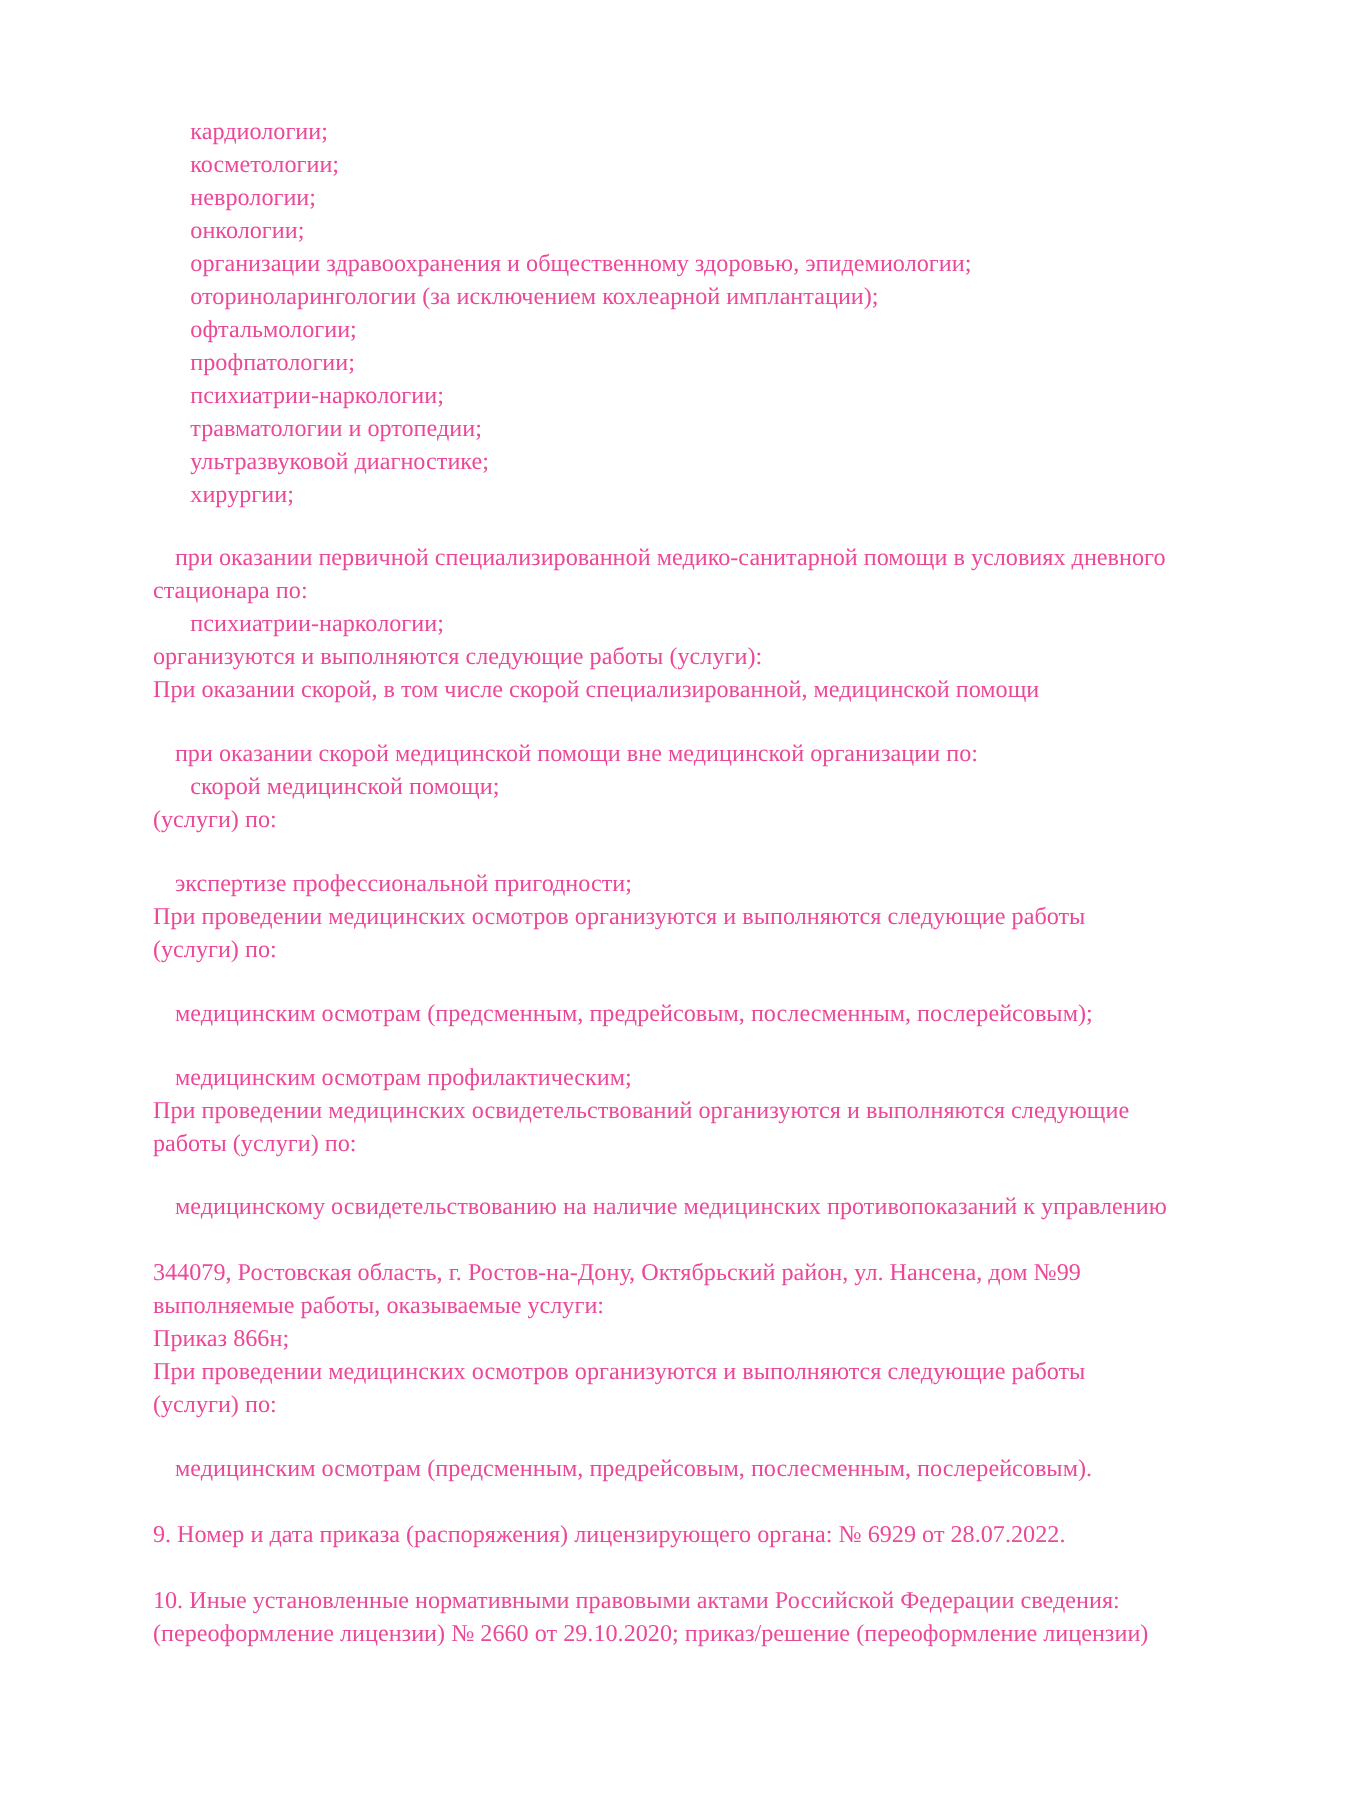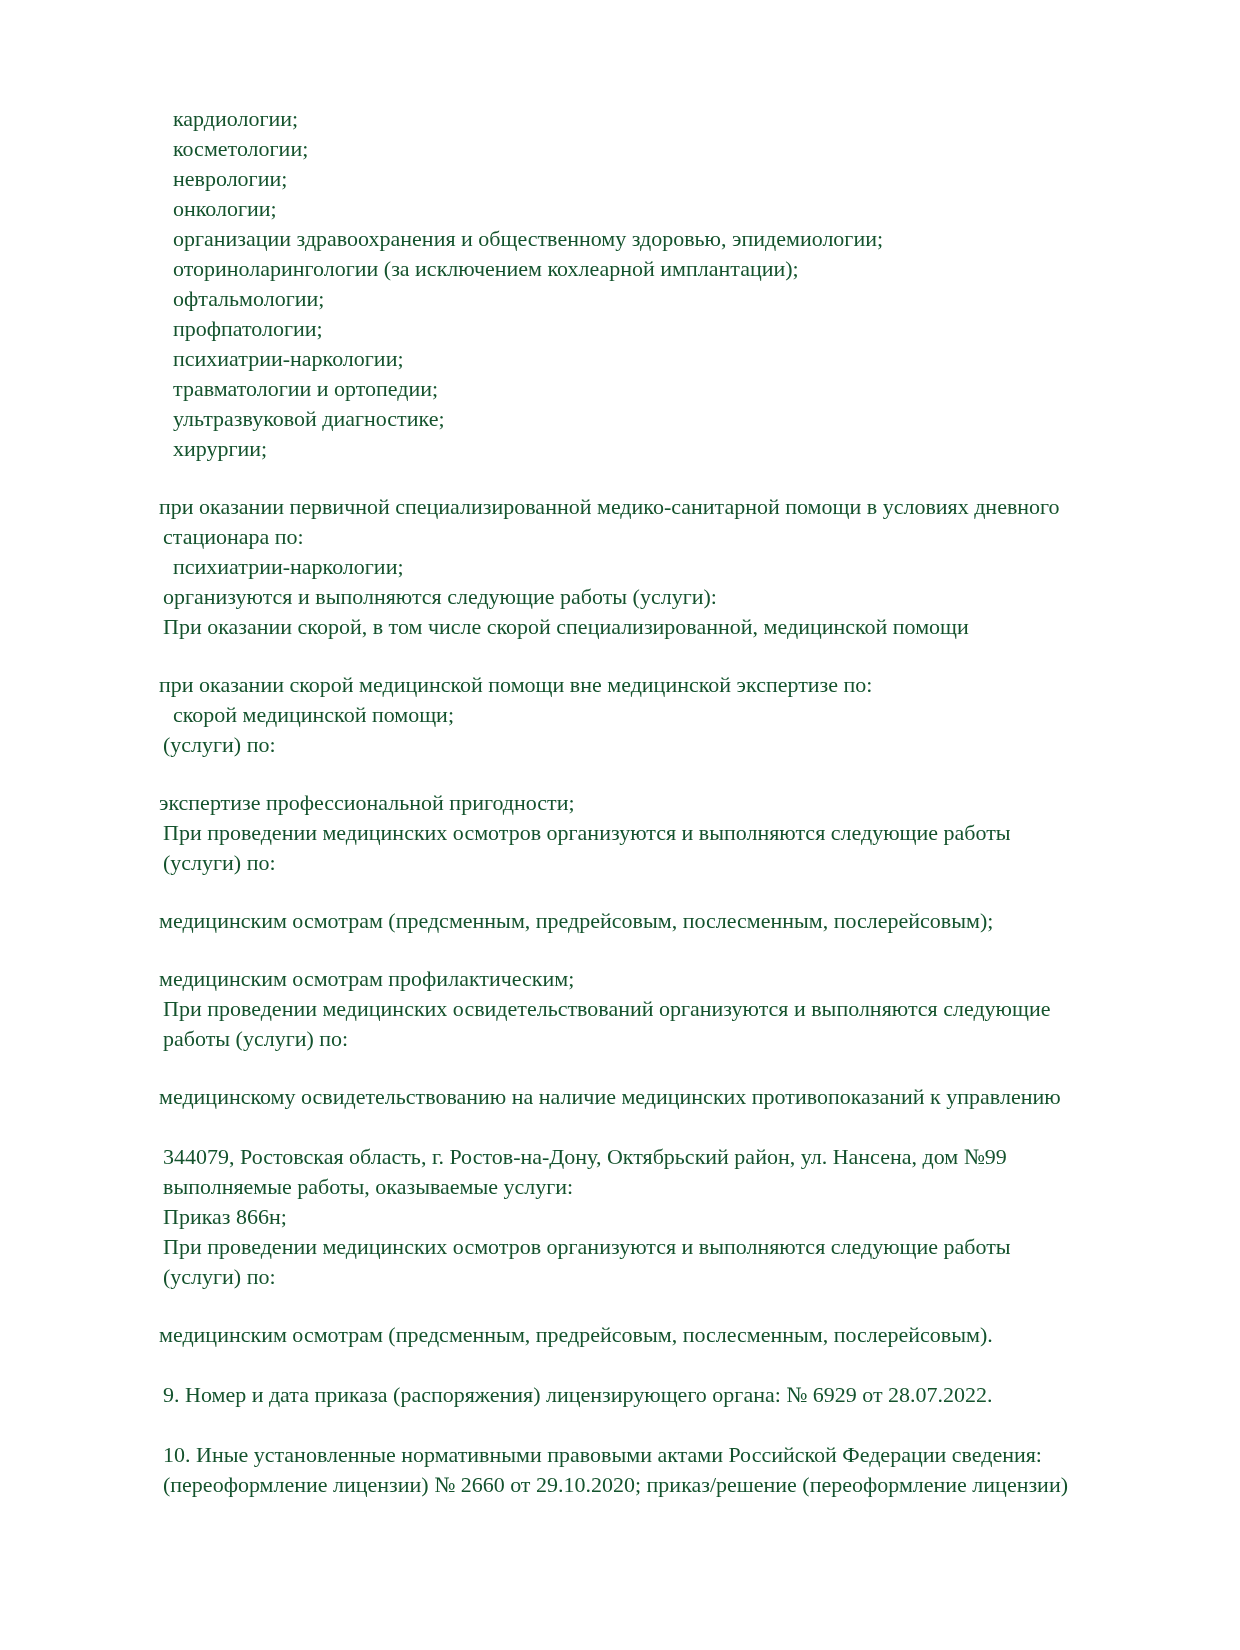--- a/index.html
+++ b/index.html
@@ -9,33 +9,33 @@
   }
   .page {
     position: relative;
     width: 1240px;
     height: 1650px;
     background: #ffffff;
     overflow: hidden;
     font-family: "Liberation Serif", "DejaVu Serif", serif;
     font-size: 22px;
     line-height: 30px;
-    color: #14532d;
+    color: #ec4899;
   }
   .doc {
     position: absolute;
     top: 104px;
     left: 139px;
     right: 60px;
   }
   .line {
     white-space: nowrap;
     height: 30px;
   }
-  .indent-0 { padding-left: 0; margin-left: 24px; }
+  .indent-0 { padding-left: 0; }
   .indent-1 { padding-left: 20px; margin-top: 28px; }
   .indent-2 { padding-left: 34px; }
   .blank-line {
     height: 30px;
   }
 </style>
 </head>
 <body>
 
 <div class="page">
@@ -50,21 +50,21 @@
       <div class="line indent-2">профпатологии;</div>
       <div class="line indent-2">психиатрии-наркологии;</div>
       <div class="line indent-2">травматологии и ортопедии;</div>
       <div class="line indent-2">ультразвуковой диагностике;</div>
       <div class="line indent-2">хирургии;</div>
       <div class="line indent-1">при оказании первичной специализированной медико-санитарной помощи в условиях дневного</div>
       <div class="line indent-0">стационара по:</div>
       <div class="line indent-2">психиатрии-наркологии;</div>
       <div class="line indent-0">организуются и выполняются следующие работы (услуги):</div>
       <div class="line indent-0">При оказании скорой, в том числе скорой специализированной, медицинской помощи</div>
-      <div class="line indent-1">при оказании скорой медицинской помощи вне медицинской экспертизе по:</div>
+      <div class="line indent-1">при оказании скорой медицинской помощи вне медицинской организации по:</div>
       <div class="line indent-2">скорой медицинской помощи;</div>
       <div class="line indent-0">(услуги) по:</div>
       <div class="line indent-1">экспертизе профессиональной пригодности;</div>
       <div class="line indent-0">При проведении медицинских осмотров организуются и выполняются следующие работы</div>
       <div class="line indent-0">(услуги) по:</div>
       <div class="line indent-1">медицинским осмотрам (предсменным, предрейсовым, послесменным, послерейсовым);</div>
       <div class="line indent-1">медицинским осмотрам профилактическим;</div>
       <div class="line indent-0">При проведении медицинских освидетельствований организуются и выполняются следующие</div>
       <div class="line indent-0">работы (услуги) по:</div>
       <div class="line indent-1">медицинскому освидетельствованию на наличие медицинских противопоказаний к управлению</div>

